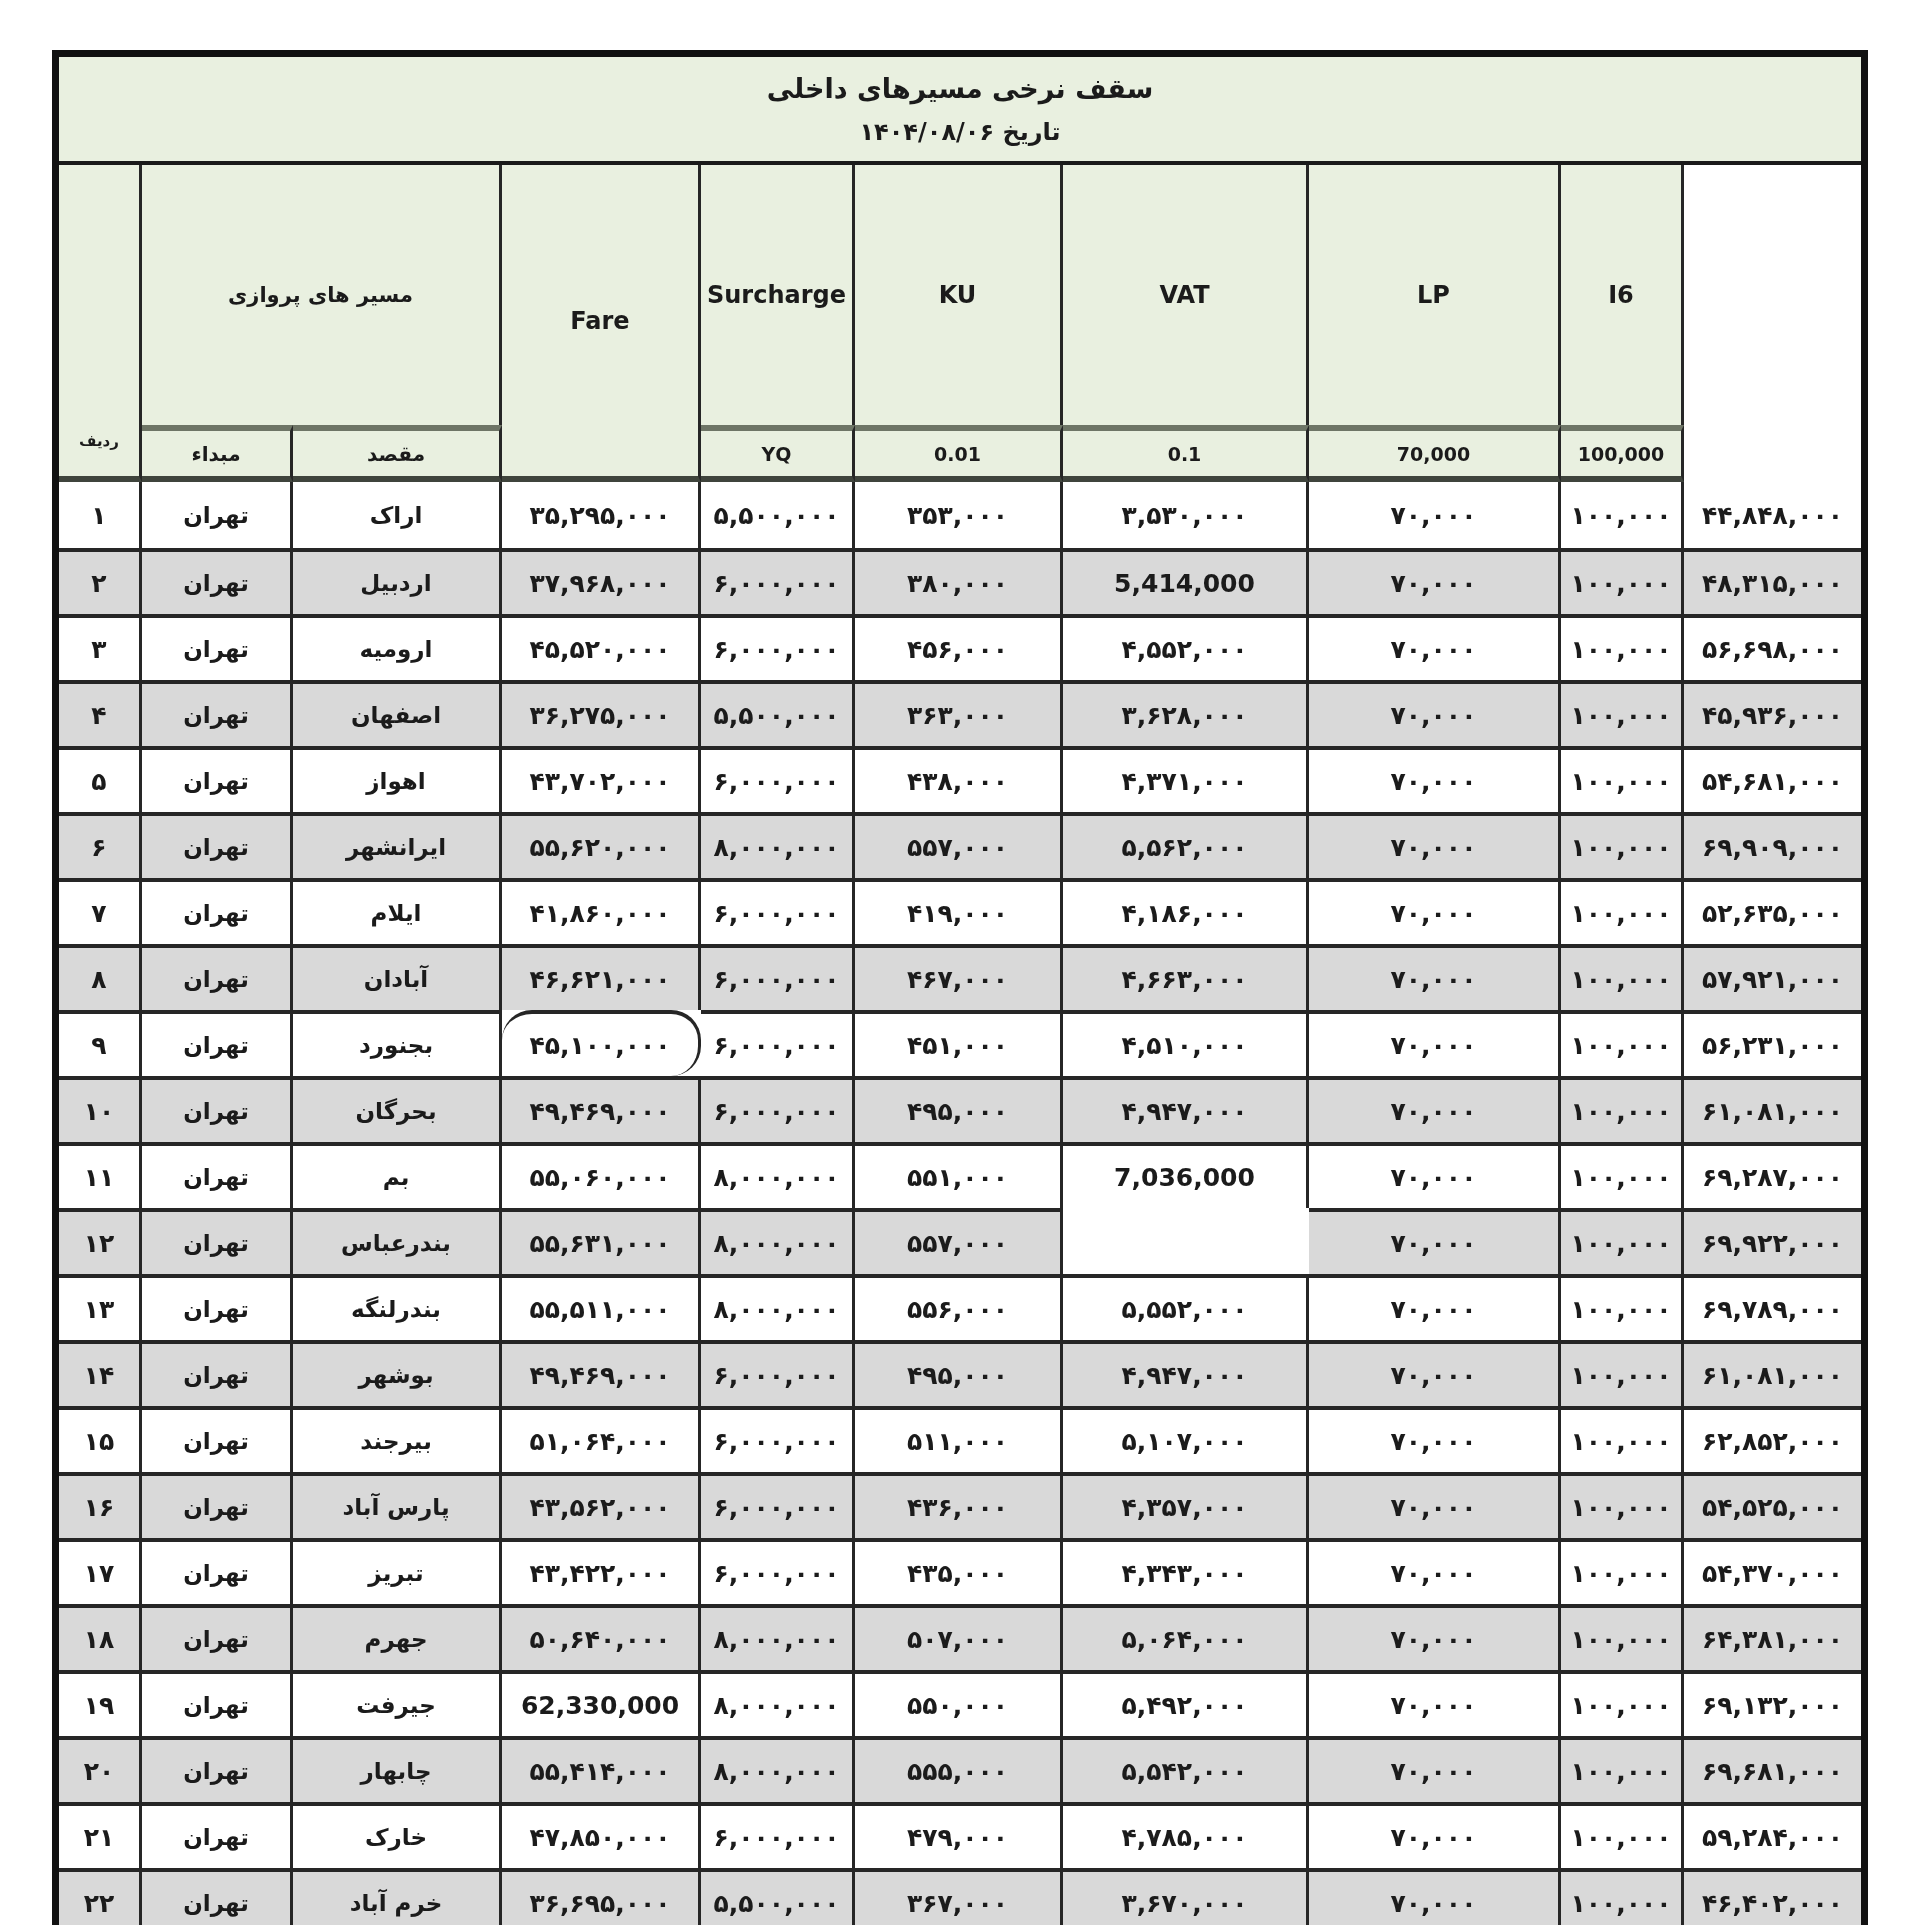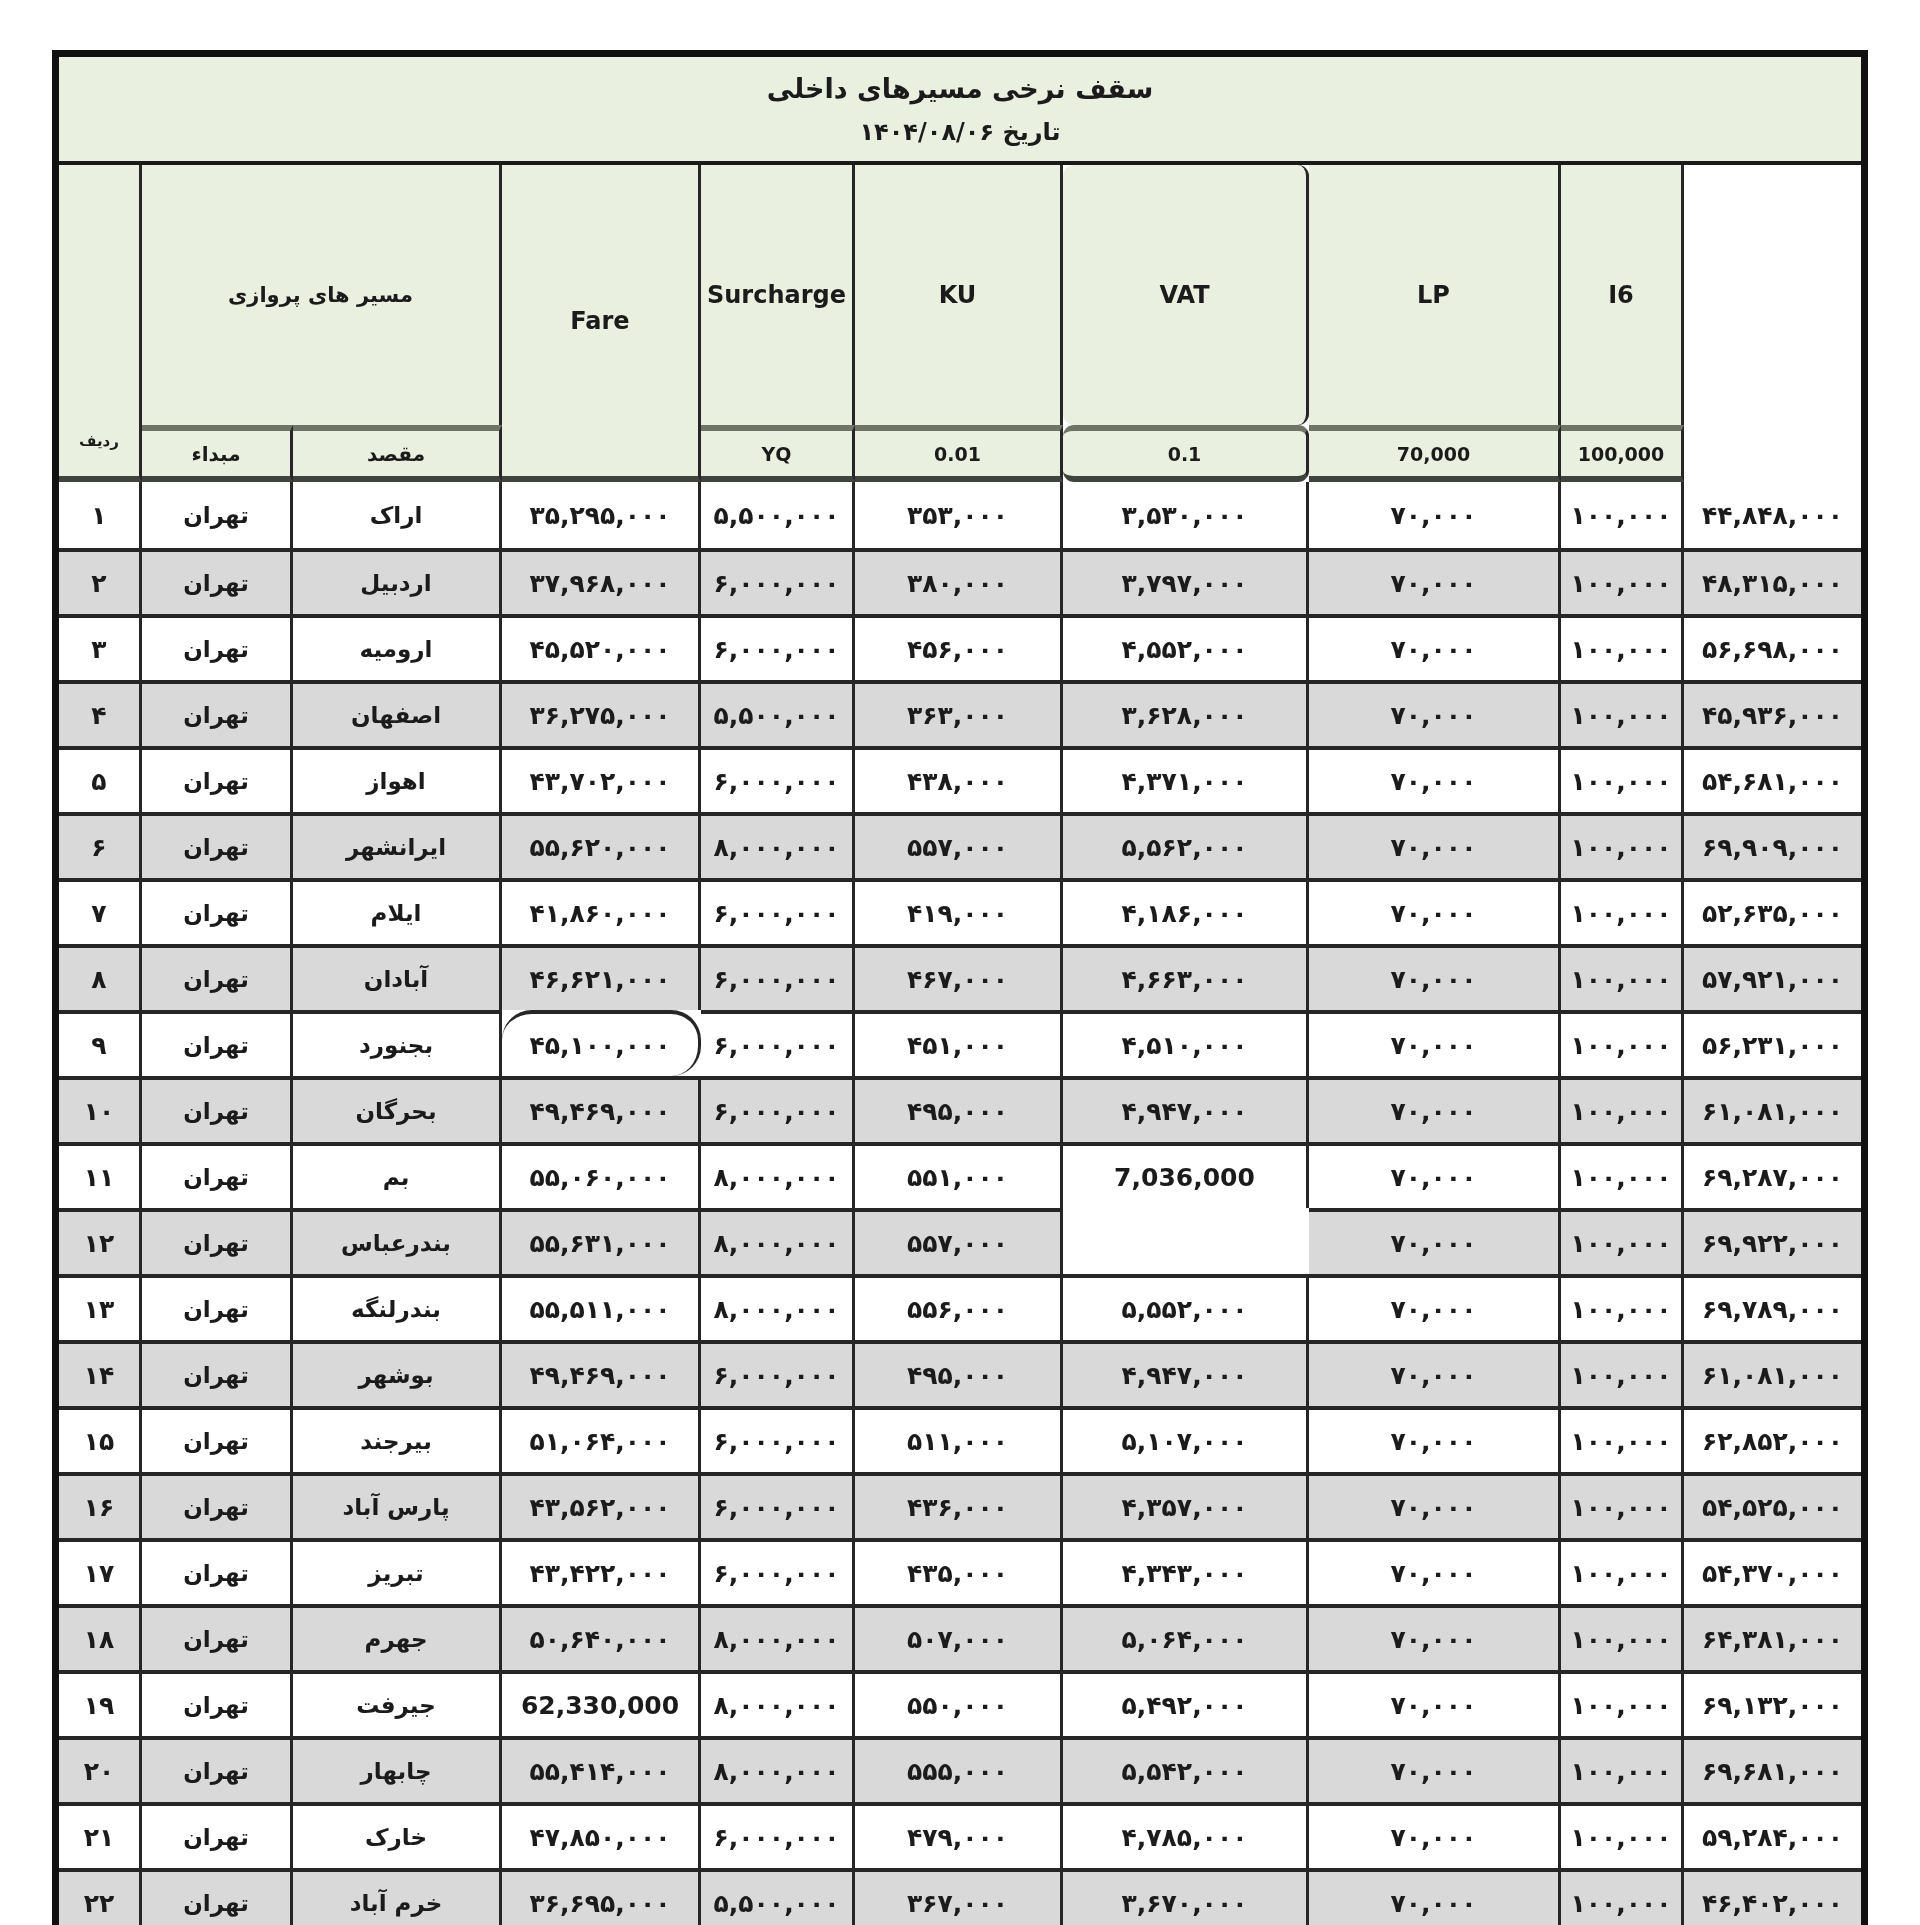--- a/index.html
+++ b/index.html
@@ -65,21 +65,21 @@
   .hdr-fa { font-size: 20px; direction: rtl; }
   .span2 { grid-row: 1 / span 2; }
   .dark-bottom { border-bottom: 6px solid #3f443c; }
 
   .c1  { grid-column: 1; }
   .c2  { grid-column: 2; }
   .c3  { grid-column: 3; }
   .c4  { grid-column: 4; }
   .c5  { grid-column: 5; }
   .c6  { grid-column: 6; }
-  .c7  { grid-column: 7; border-radius: 11px; }
+  .c7  { grid-column: 7; }
   .c8  { grid-column: 8; }
   .c9  { grid-column: 9; }
   .c10 { grid-column: 10; }
   .routes-group { grid-column: 2 / span 2; grid-row: 1; font-size: 21px; }
   .radif-label { align-items: flex-end; padding-bottom: 26px; font-size: 15px; }
 
   
   .data-cell { font-size: 25px; border-top: 4px solid #262626; }
   .data-cell.fa-text { font-size: 23px; direction: rtl; }
   .data-cell.first-data-row { border-top: none; }
@@ -123,21 +123,21 @@
       <div class="cell data-cell row-odd first-data-row" style="grid-area: 3 / 7;">۳,۵۳۰,۰۰۰</div>
       <div class="cell data-cell row-odd first-data-row" style="grid-area: 3 / 8;">۷۰,۰۰۰</div>
       <div class="cell data-cell row-odd first-data-row" style="grid-area: 3 / 9;">۱۰۰,۰۰۰</div>
       <div class="cell data-cell row-odd first-data-row last-col" style="grid-area: 3 / 10;">۴۴,۸۴۸,۰۰۰</div>
       <div class="cell data-cell row-even" style="grid-area: 4 / 1;">۲</div>
       <div class="cell data-cell row-even fa-text" style="grid-area: 4 / 2;">تهران</div>
       <div class="cell data-cell row-even fa-text" style="grid-area: 4 / 3;">اردبیل</div>
       <div class="cell data-cell row-even" style="grid-area: 4 / 4;">۳۷,۹۶۸,۰۰۰</div>
       <div class="cell data-cell row-even" style="grid-area: 4 / 5;">۶,۰۰۰,۰۰۰</div>
       <div class="cell data-cell row-even" style="grid-area: 4 / 6;">۳۸۰,۰۰۰</div>
-      <div class="cell data-cell row-even" style="grid-area: 4 / 7;">۳,۷۹۷,۰۰۰</div>
+      <div class="cell data-cell row-even" style="grid-area: 4 / 7;">5,414,000</div>
       <div class="cell data-cell row-even" style="grid-area: 4 / 8;">۷۰,۰۰۰</div>
       <div class="cell data-cell row-even" style="grid-area: 4 / 9;">۱۰۰,۰۰۰</div>
       <div class="cell data-cell row-even last-col" style="grid-area: 4 / 10;">۴۸,۳۱۵,۰۰۰</div>
       <div class="cell data-cell row-odd" style="grid-area: 5 / 1;">۳</div>
       <div class="cell data-cell row-odd fa-text" style="grid-area: 5 / 2;">تهران</div>
       <div class="cell data-cell row-odd fa-text" style="grid-area: 5 / 3;">ارومیه</div>
       <div class="cell data-cell row-odd" style="grid-area: 5 / 4;">۴۵,۵۲۰,۰۰۰</div>
       <div class="cell data-cell row-odd" style="grid-area: 5 / 5;">۶,۰۰۰,۰۰۰</div>
       <div class="cell data-cell row-odd" style="grid-area: 5 / 6;">۴۵۶,۰۰۰</div>
       <div class="cell data-cell row-odd" style="grid-area: 5 / 7;">۴,۵۵۲,۰۰۰</div>

